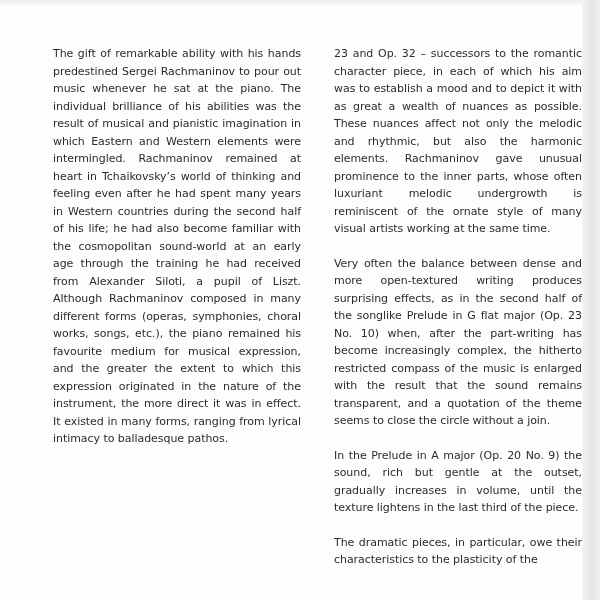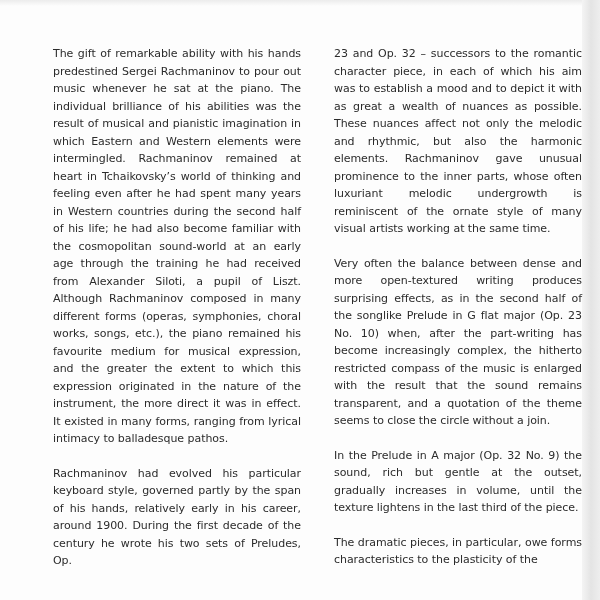--- a/index.html
+++ b/index.html
@@ -34,22 +34,21 @@
 </style>
 </head>
 <body>
 
 <div class="page">
   <div class="top-shadow"></div>
   <div class="edge-shadow"></div>
 
   <div class="column col-left">
     <p>The gift of remarkable ability with his hands predestined Sergei Rachmaninov to pour out music whenever he sat at the piano. The individual brilliance of his abilities was the result of musical and pianistic imagination in which Eastern and Western elements were intermingled. Rachmaninov remained at heart in Tchaikovsky’s world of thinking and feeling even after he had spent many years in Western countries during the second half of his life; he had also become familiar with the cosmopolitan sound-world at an early age through the training he had received from Alexander Siloti, a pupil of Liszt. Although Rachmaninov composed in many different forms (operas, symphonies, choral works, songs, etc.), the piano remained his favourite medium for musical expression, and the greater the extent to which this expression originated in the nature of the instrument, the more direct it was in effect. It existed in many forms, ranging from lyrical intimacy to balladesque pathos.</p>
-    <p>Rachmaninov had evolved his particular keyboard style, governed partly by the span of his hands, relatively early in his career, around 1900. During the first decade of the century he wrote his two sets of Preludes, Op.</p>
   </div>
 
   <div class="column col-right">
     <p>23 and Op. 32 – successors to the romantic character piece, in each of which his aim was to establish a mood and to depict it with as great a wealth of nuances as possible. These nuances affect not only the melodic and rhythmic, but also the harmonic elements. Rachmaninov gave unusual prominence to the inner parts, whose often luxuriant melodic undergrowth is reminiscent of the ornate style of many visual artists working at the same time.</p>
     <p>Very often the balance between dense and more open-textured writing produces surprising effects, as in the second half of the songlike Prelude in G flat major (Op. 23 No. 10) when, after the part-writing has become increasingly complex, the hitherto restricted compass of the music is enlarged with the result that the sound remains transparent, and a quotation of the theme seems to close the circle without a join.</p>
-    <p>In the Prelude in A major (Op. 32 No. 9) the sound, rich but gentle at the outset, gradually increases in volume, until the texture lightens in the last third of the piece.</p>
-    <p>The dramatic pieces, in particular, owe forms characteristics to the plasticity of the</p>
+    <p>In the Prelude in A major (Op. 20 No. 9) the sound, rich but gentle at the outset, gradually increases in volume, until the texture lightens in the last third of the piece.</p>
+    <p>The dramatic pieces, in particular, owe their characteristics to the plasticity of the</p>
   </div>
 </div>
 
 </body></html>

